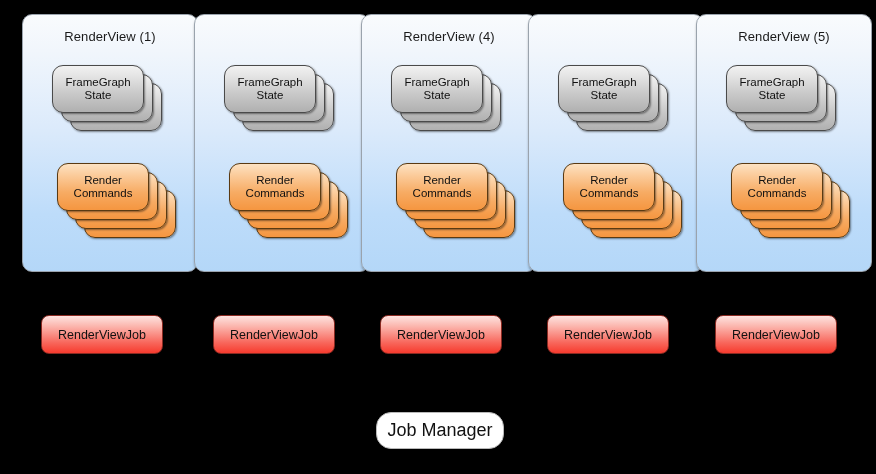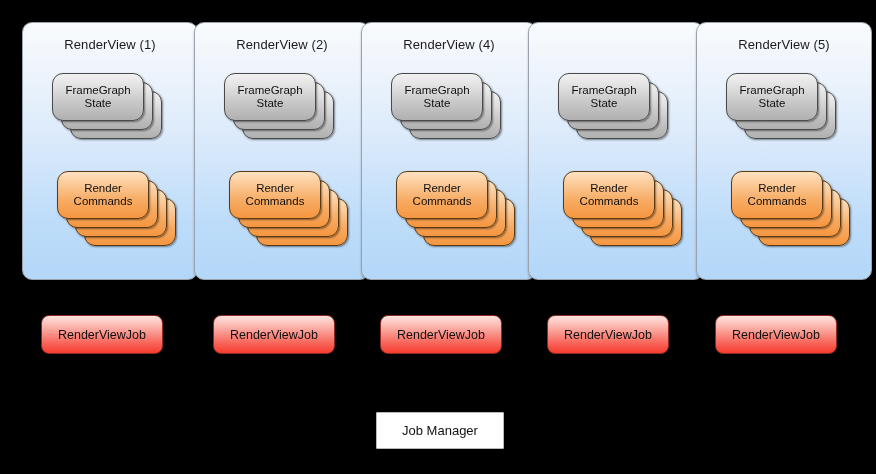--- a/index.html
+++ b/index.html
@@ -20,21 +20,21 @@
     position: absolute;
     left: 0;
     top: 0;
     width: 876px;
     height: 474px;
   }
 
   
   .panel {
     position: absolute;
-    top: 22px;
+    top: 14px;
     width: 176px;
     height: 258px;
     border-radius: 10px;
     border: 1px solid #9aa3ad;
     background: linear-gradient(to bottom, #f9fbfd 0%, #f1f6fc 14%, #dbeafb 45%, #bddcfa 78%, #b4d7f8 100%);
     box-shadow: 1px 2px 3px rgba(0,0,0,0.55);
     box-sizing: border-box;
   }
 
   .panel-title {
@@ -120,29 +120,29 @@
     white-space: nowrap;
   }
 
   
   .job-manager {
     position: absolute;
     left: 376px;
     top: 412px;
     width: 128px;
     height: 37px;
-    border-radius: 1px;
+    border-radius: 15px;
     border: 1px solid #b9b9b9;
     box-sizing: border-box;
     background: #ffffff;
     box-shadow: 1px 2px 3px rgba(0,0,0,0.55);
     display: flex;
     align-items: center;
     justify-content: center;
-    font-size: 13px;
+    font-size: 18px;
     color: #111111;
     white-space: nowrap;
   }
 </style>
 </head>
 <body>
 
 <div id="diagram">
     <div class="panel" style="left: 22px;">
       <div class="panel-title">RenderView (1)</div>
@@ -163,21 +163,20 @@
         <div class="card card-orange" style="left: 0px; top: 0px; z-index: 4;">
           <div class="card-label">
             <span>Render</span>
             <span>Commands</span>
           </div>
         </div>
       </div>
     </div>
     <div class="job" style="left: 41px;">RenderViewJob</div>
     <div class="panel" style="left: 194px;">
-      <div class="panel-title">RenderView (2)</div>
       <div class="stack stack-fg">
         <div class="card card-gray" style="left: 18px; top: 18px; z-index: 1;"></div>
         <div class="card card-gray" style="left: 9px; top: 9px; z-index: 2;"></div>
         <div class="card card-gray" style="left: 0px; top: 0px; z-index: 3;">
           <div class="card-label">
             <span>FrameGraph</span>
             <span>State</span>
           </div>
         </div>
       </div>

